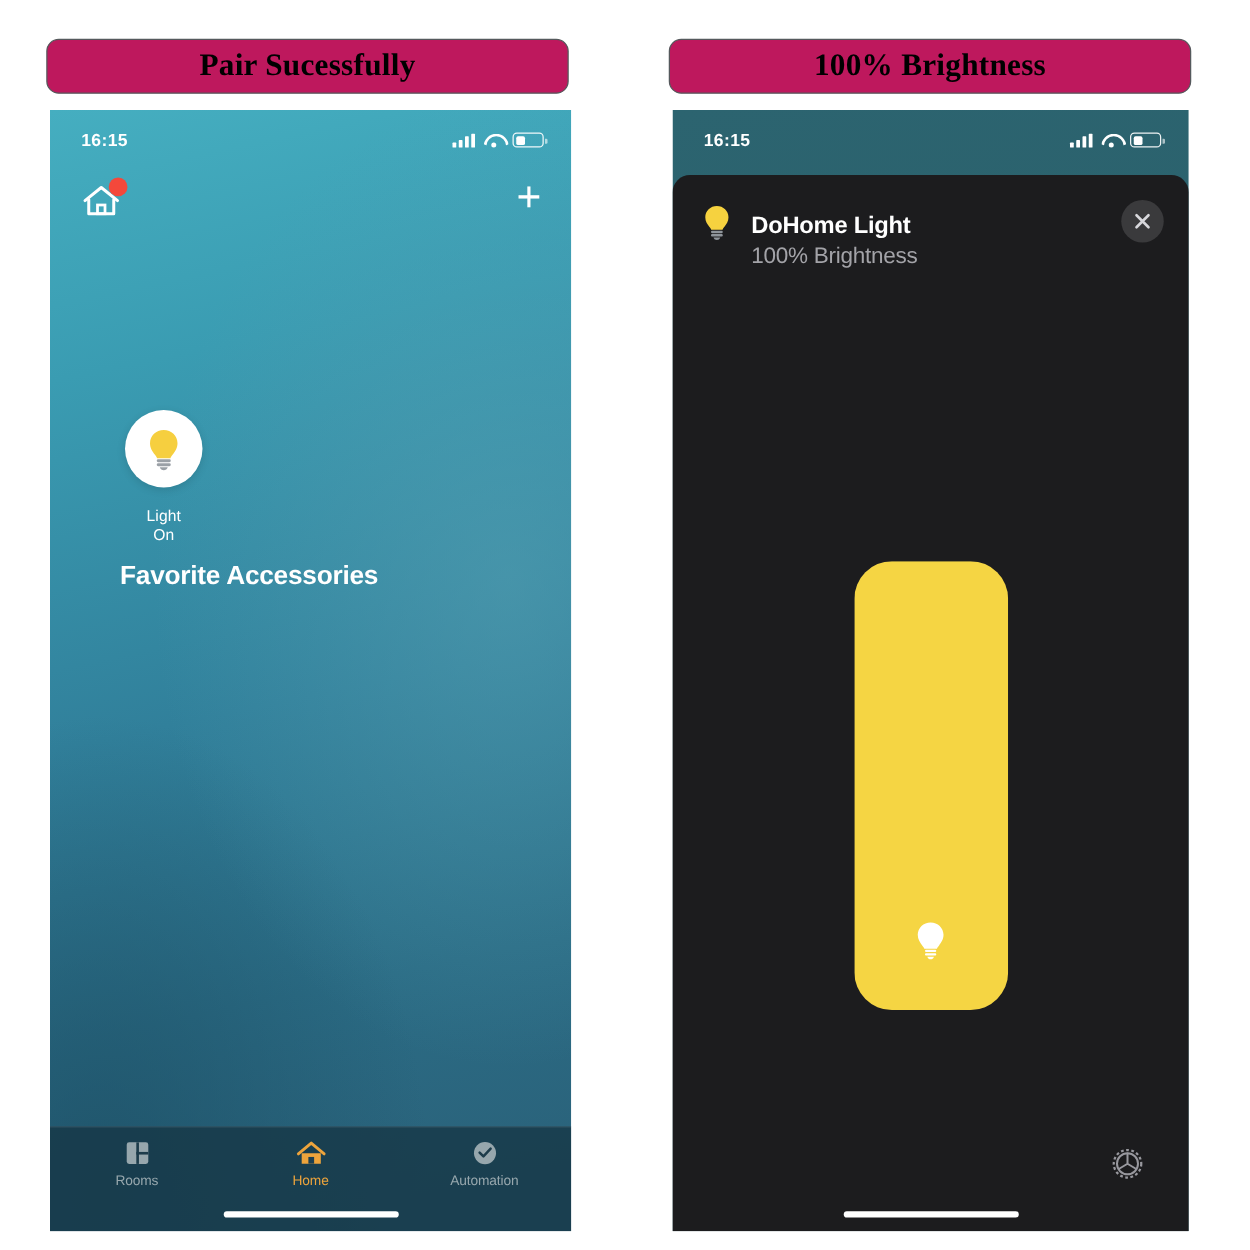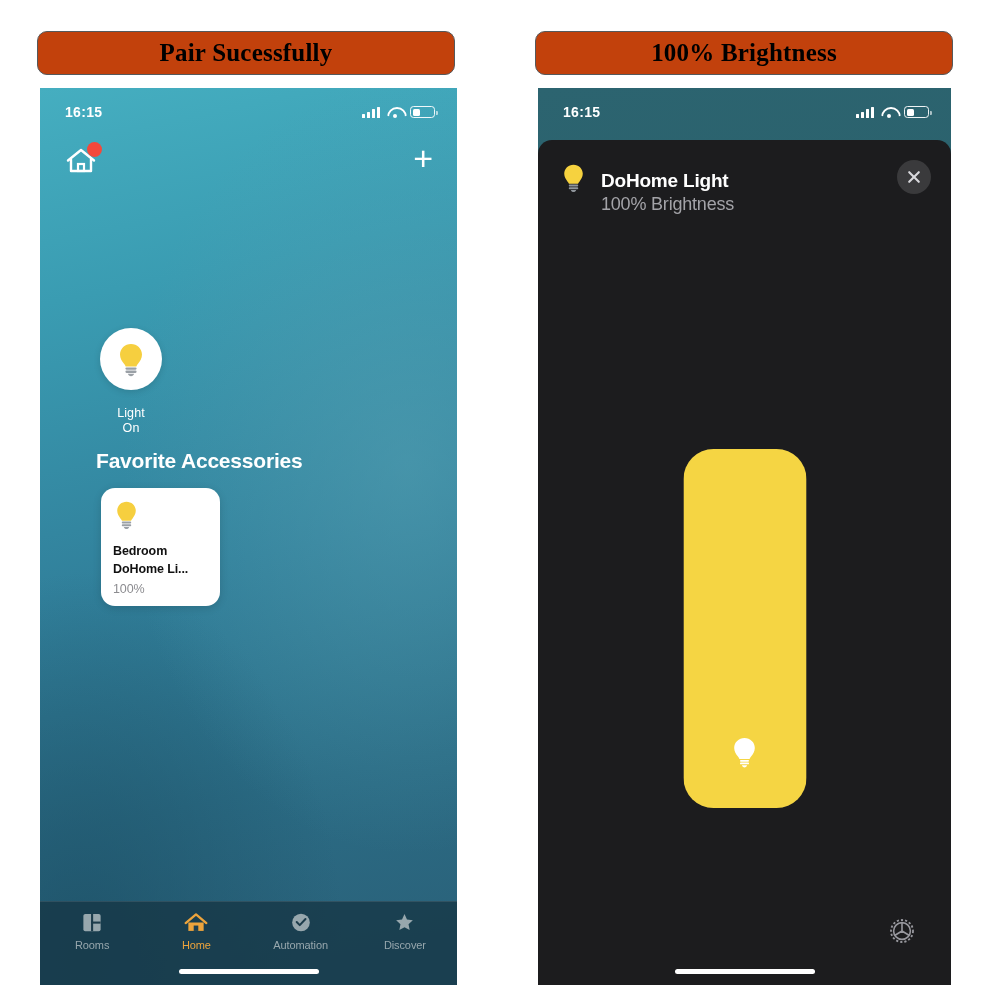--- a/index.html
+++ b/index.html
@@ -14,21 +14,21 @@
   .board {
     position: relative;
     width: 1000px; height: 1000px;
     background: #ffffff;
   }
 
   
   .caption {
     position: absolute;
     height: 44px;
-    background: #c2410c;
+    background: #be185d;
     border: 1px solid #55595c;
     border-radius: 10px;
     display: flex;
     align-items: center;
     justify-content: center;
     font-family: "Liberation Serif", serif;
     font-weight: bold;
     font-size: 25px;
     color: #000000;
     letter-spacing: 0.2px;
@@ -293,33 +293,20 @@
         </svg>
       </div>
       <div class="chip-label">
         <div>Light</div>
         <div>On</div>
       </div>
     </div>
 
     <div class="fav-title">Favorite Accessories</div>
 
-    <div class="acc-card">
-      <div class="acc-icon">
-        <svg width="27" height="31" viewBox="0 0 32 36" aria-hidden="true">
-          <path d="M16 3c-6.1 0-11 4.7-11 10.6 0 4 2.1 6.8 3.8 9 0.9 1.1 1.6 2 1.8 2.9h10.8c0.2-0.9 0.9-1.8 1.8-2.9 1.7-2.2 3.8-5 3.8-9C27 7.7 22.1 3 16 3z" fill="#f6cf3f"></path>
-          <rect x="10.4" y="26.4" width="11.2" height="2.3" rx="1.1" fill="#9aa0a6"></rect>
-          <rect x="10.4" y="29.6" width="11.2" height="2.3" rx="1.1" fill="#9aa0a6"></rect>
-          <path d="M12.8 32.8h6.4c-0.5 1.6-1.7 2.4-3.2 2.4s-2.7-0.8-3.2-2.4z" fill="#9aa0a6"></path>
-        </svg>
-      </div>
-      <div class="acc-name">Bedroom</div>
-      <div class="acc-name">DoHome Li...</div>
-      <div class="acc-value">100%</div>
-    </div>
 
     <div class="tabbar">
       <div class="tab">
         <svg width="24" height="23" viewBox="0 0 24 24" aria-hidden="true">
           <path d="M3 5a2 2 0 012-2h14a2 2 0 012 2v14a2 2 0 01-2 2H5a2 2 0 01-2-2z" fill="#97a7ad"></path>
           <rect x="11" y="3" width="2.2" height="18" fill="#1d3c4b"></rect>
           <rect x="11" y="11" width="10" height="2.2" fill="#1d3c4b"></rect>
         </svg>
         <span>Rooms</span>
       </div>
@@ -334,26 +321,20 @@
       </div>
 
       <div class="tab">
         <svg width="24" height="23" viewBox="0 0 24 24" aria-hidden="true">
           <circle cx="12" cy="12" r="9.2" fill="#97a7ad"></circle>
           <path d="M7.5 11.5l3.2 3.2 6-6.4" fill="none" stroke="#1d3c4b" stroke-width="2.1" stroke-linecap="round" stroke-linejoin="round"></path>
         </svg>
         <span>Automation</span>
       </div>
 
-      <div class="tab">
-        <svg width="25" height="23" viewBox="0 0 24 24" aria-hidden="true">
-          <path d="M12 3.2l2.6 5.6 6.1 0.8-4.5 4.2 1.2 6.1L12 17l-5.4 2.9 1.2-6.1L3.3 9.6l6.1-0.8z" fill="#97a7ad"></path>
-        </svg>
-        <span>Discover</span>
-      </div>
     </div>
 
     <div class="home-indicator"></div>
   </div>
 
   <div class="phone" id="phone-right">
     <div class="detail-bg"></div>
 
     <div class="statusbar">
       <div class="sb-time">16:15</div>

